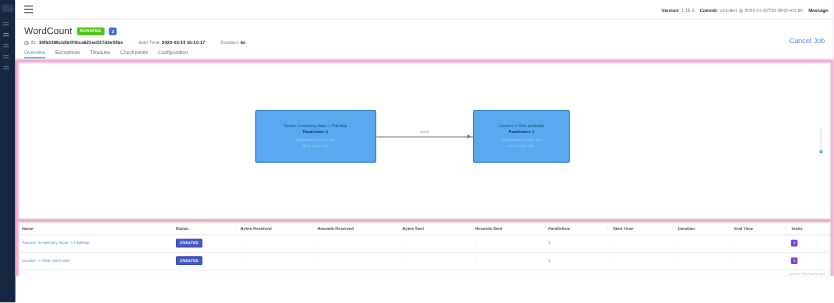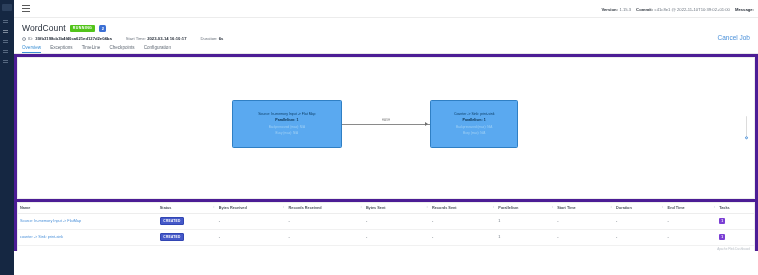--- a/index.html
+++ b/index.html
@@ -32,21 +32,21 @@
   .sidebar-item i {
     display: block; width: 5px; height: 1px; background: #8b9cb3;
     margin-bottom: 1px;
   }
   .sidebar-item.active i { background: #cfd9e6; }
 
   
   .main {
     flex: 1 1 auto;
     height: 251px;
-    background: #4c1d95;
+    background: #f9a8d4;
     display: flex; flex-direction: column;
     position: relative;
   }
 
   
   .topbar {
     height: 18px;
     background: #ffffff;
     border-bottom: 1px solid #ececec;
     display: flex; align-items: center;

